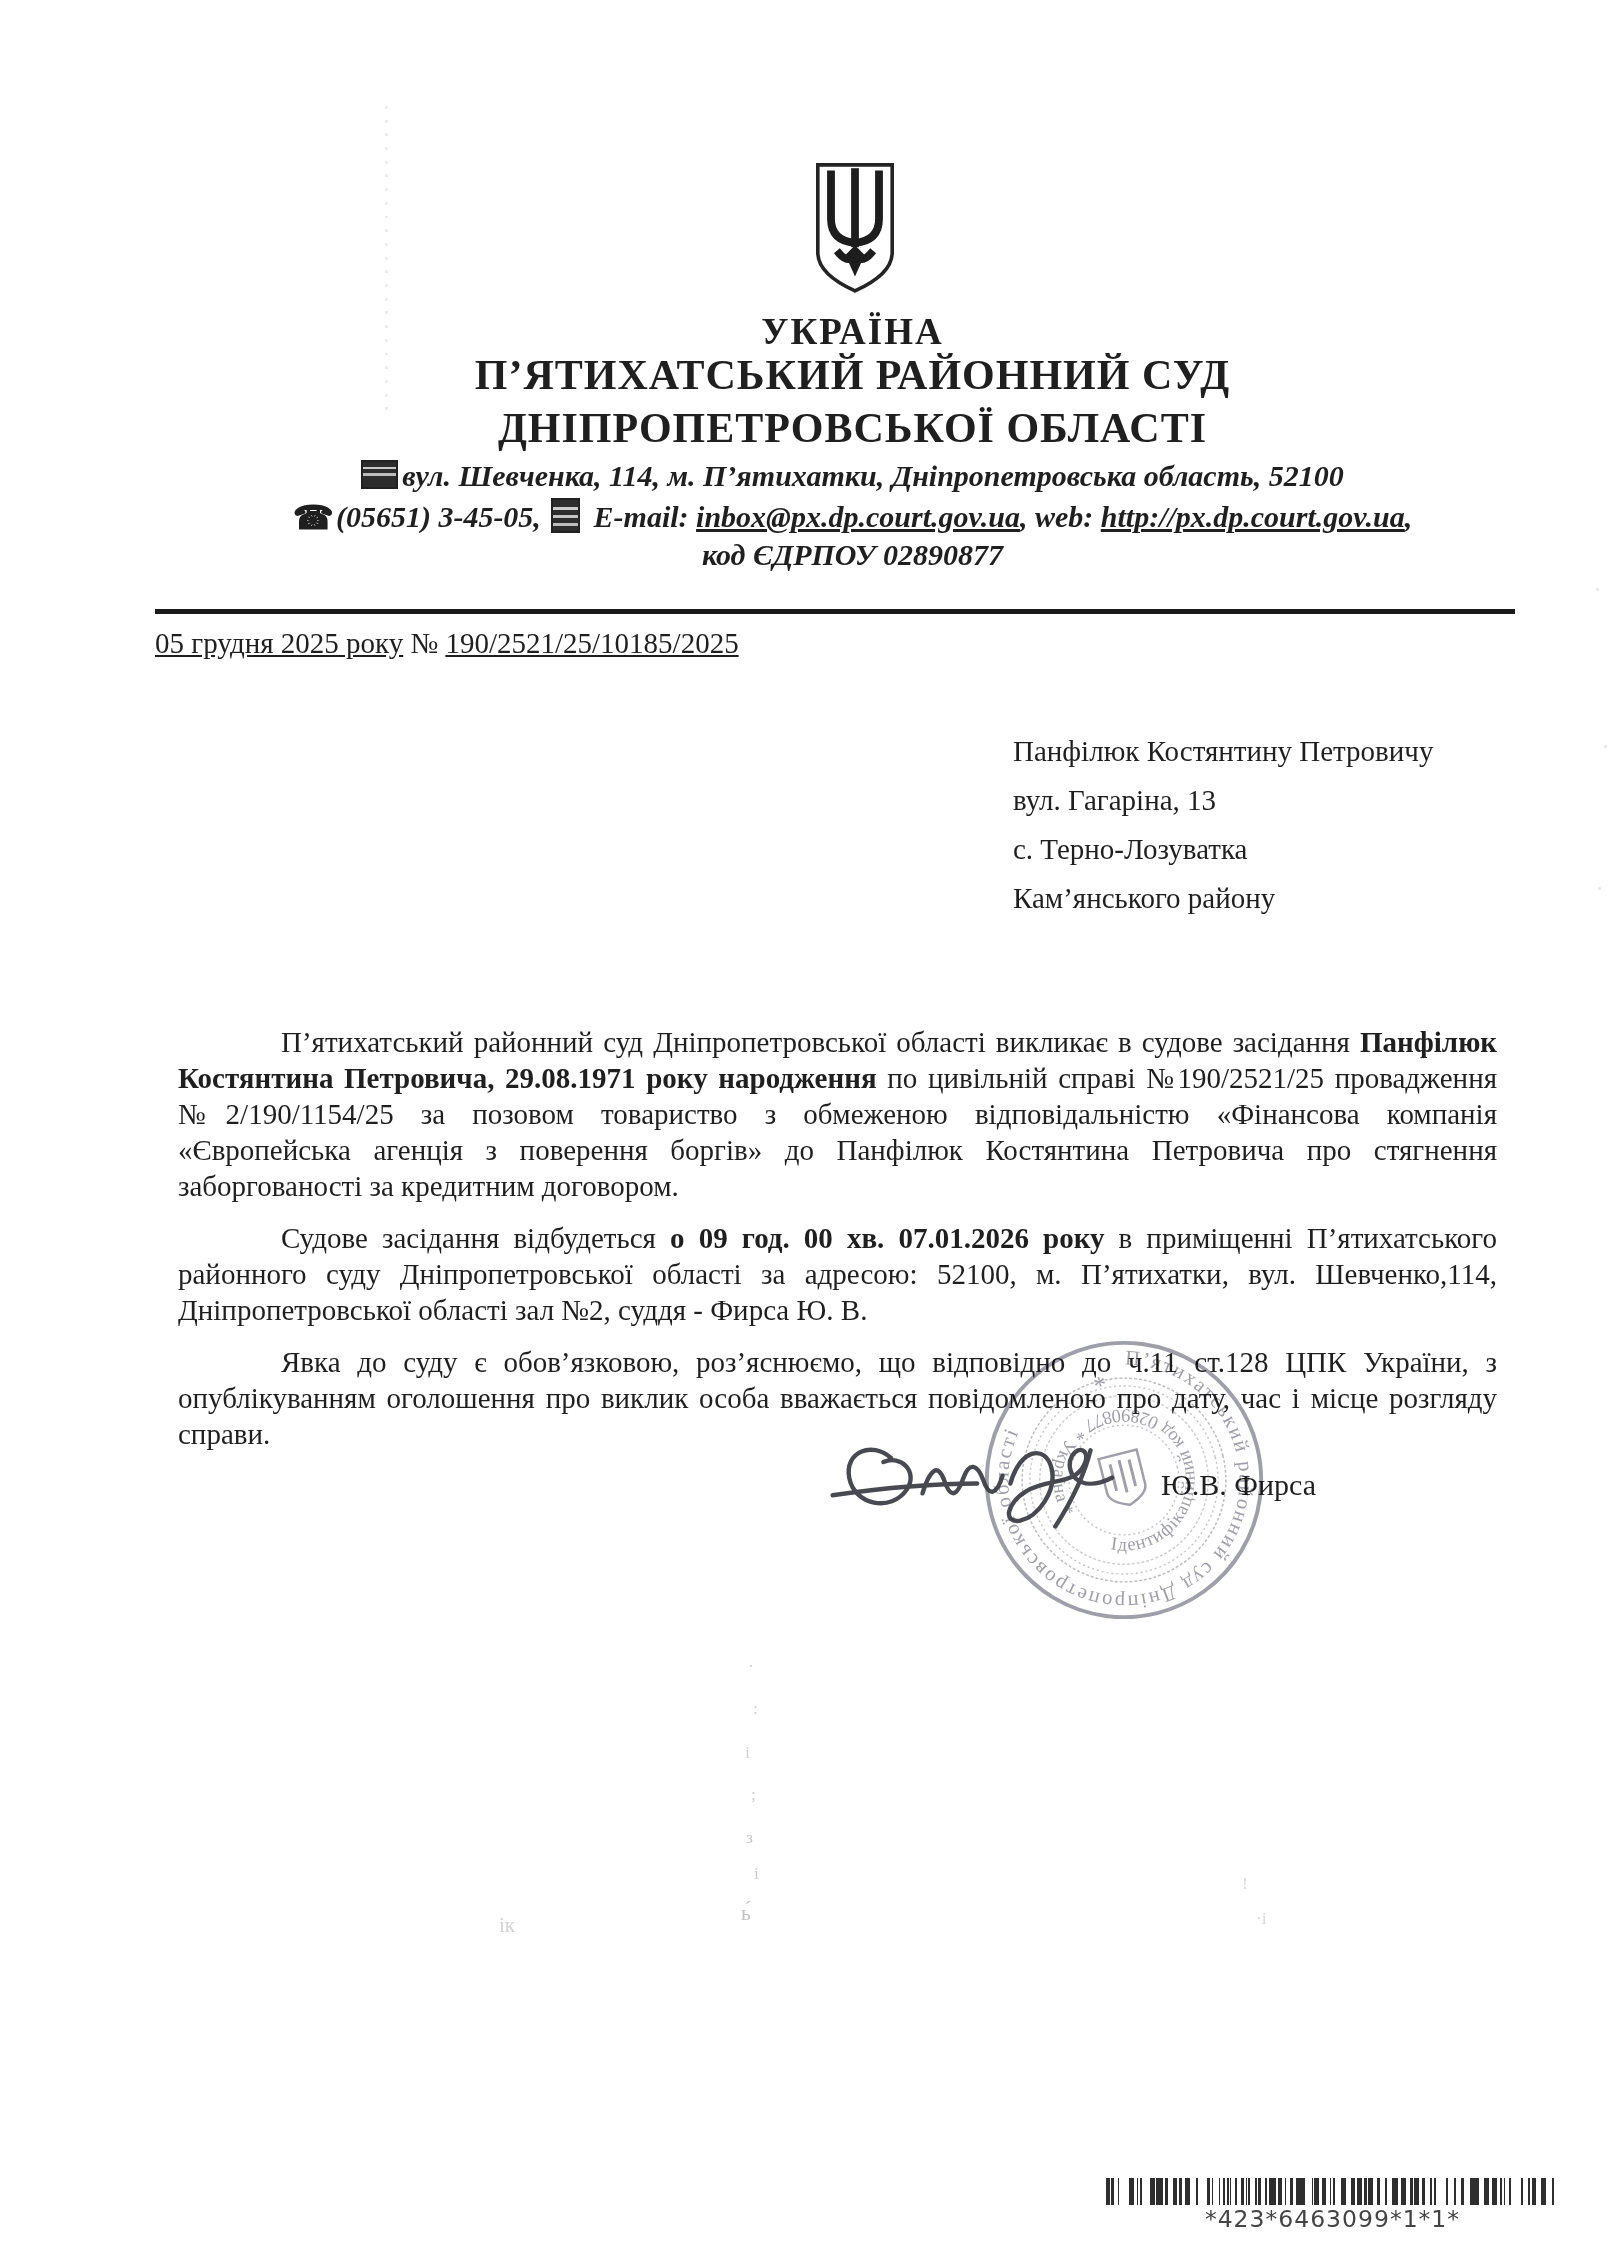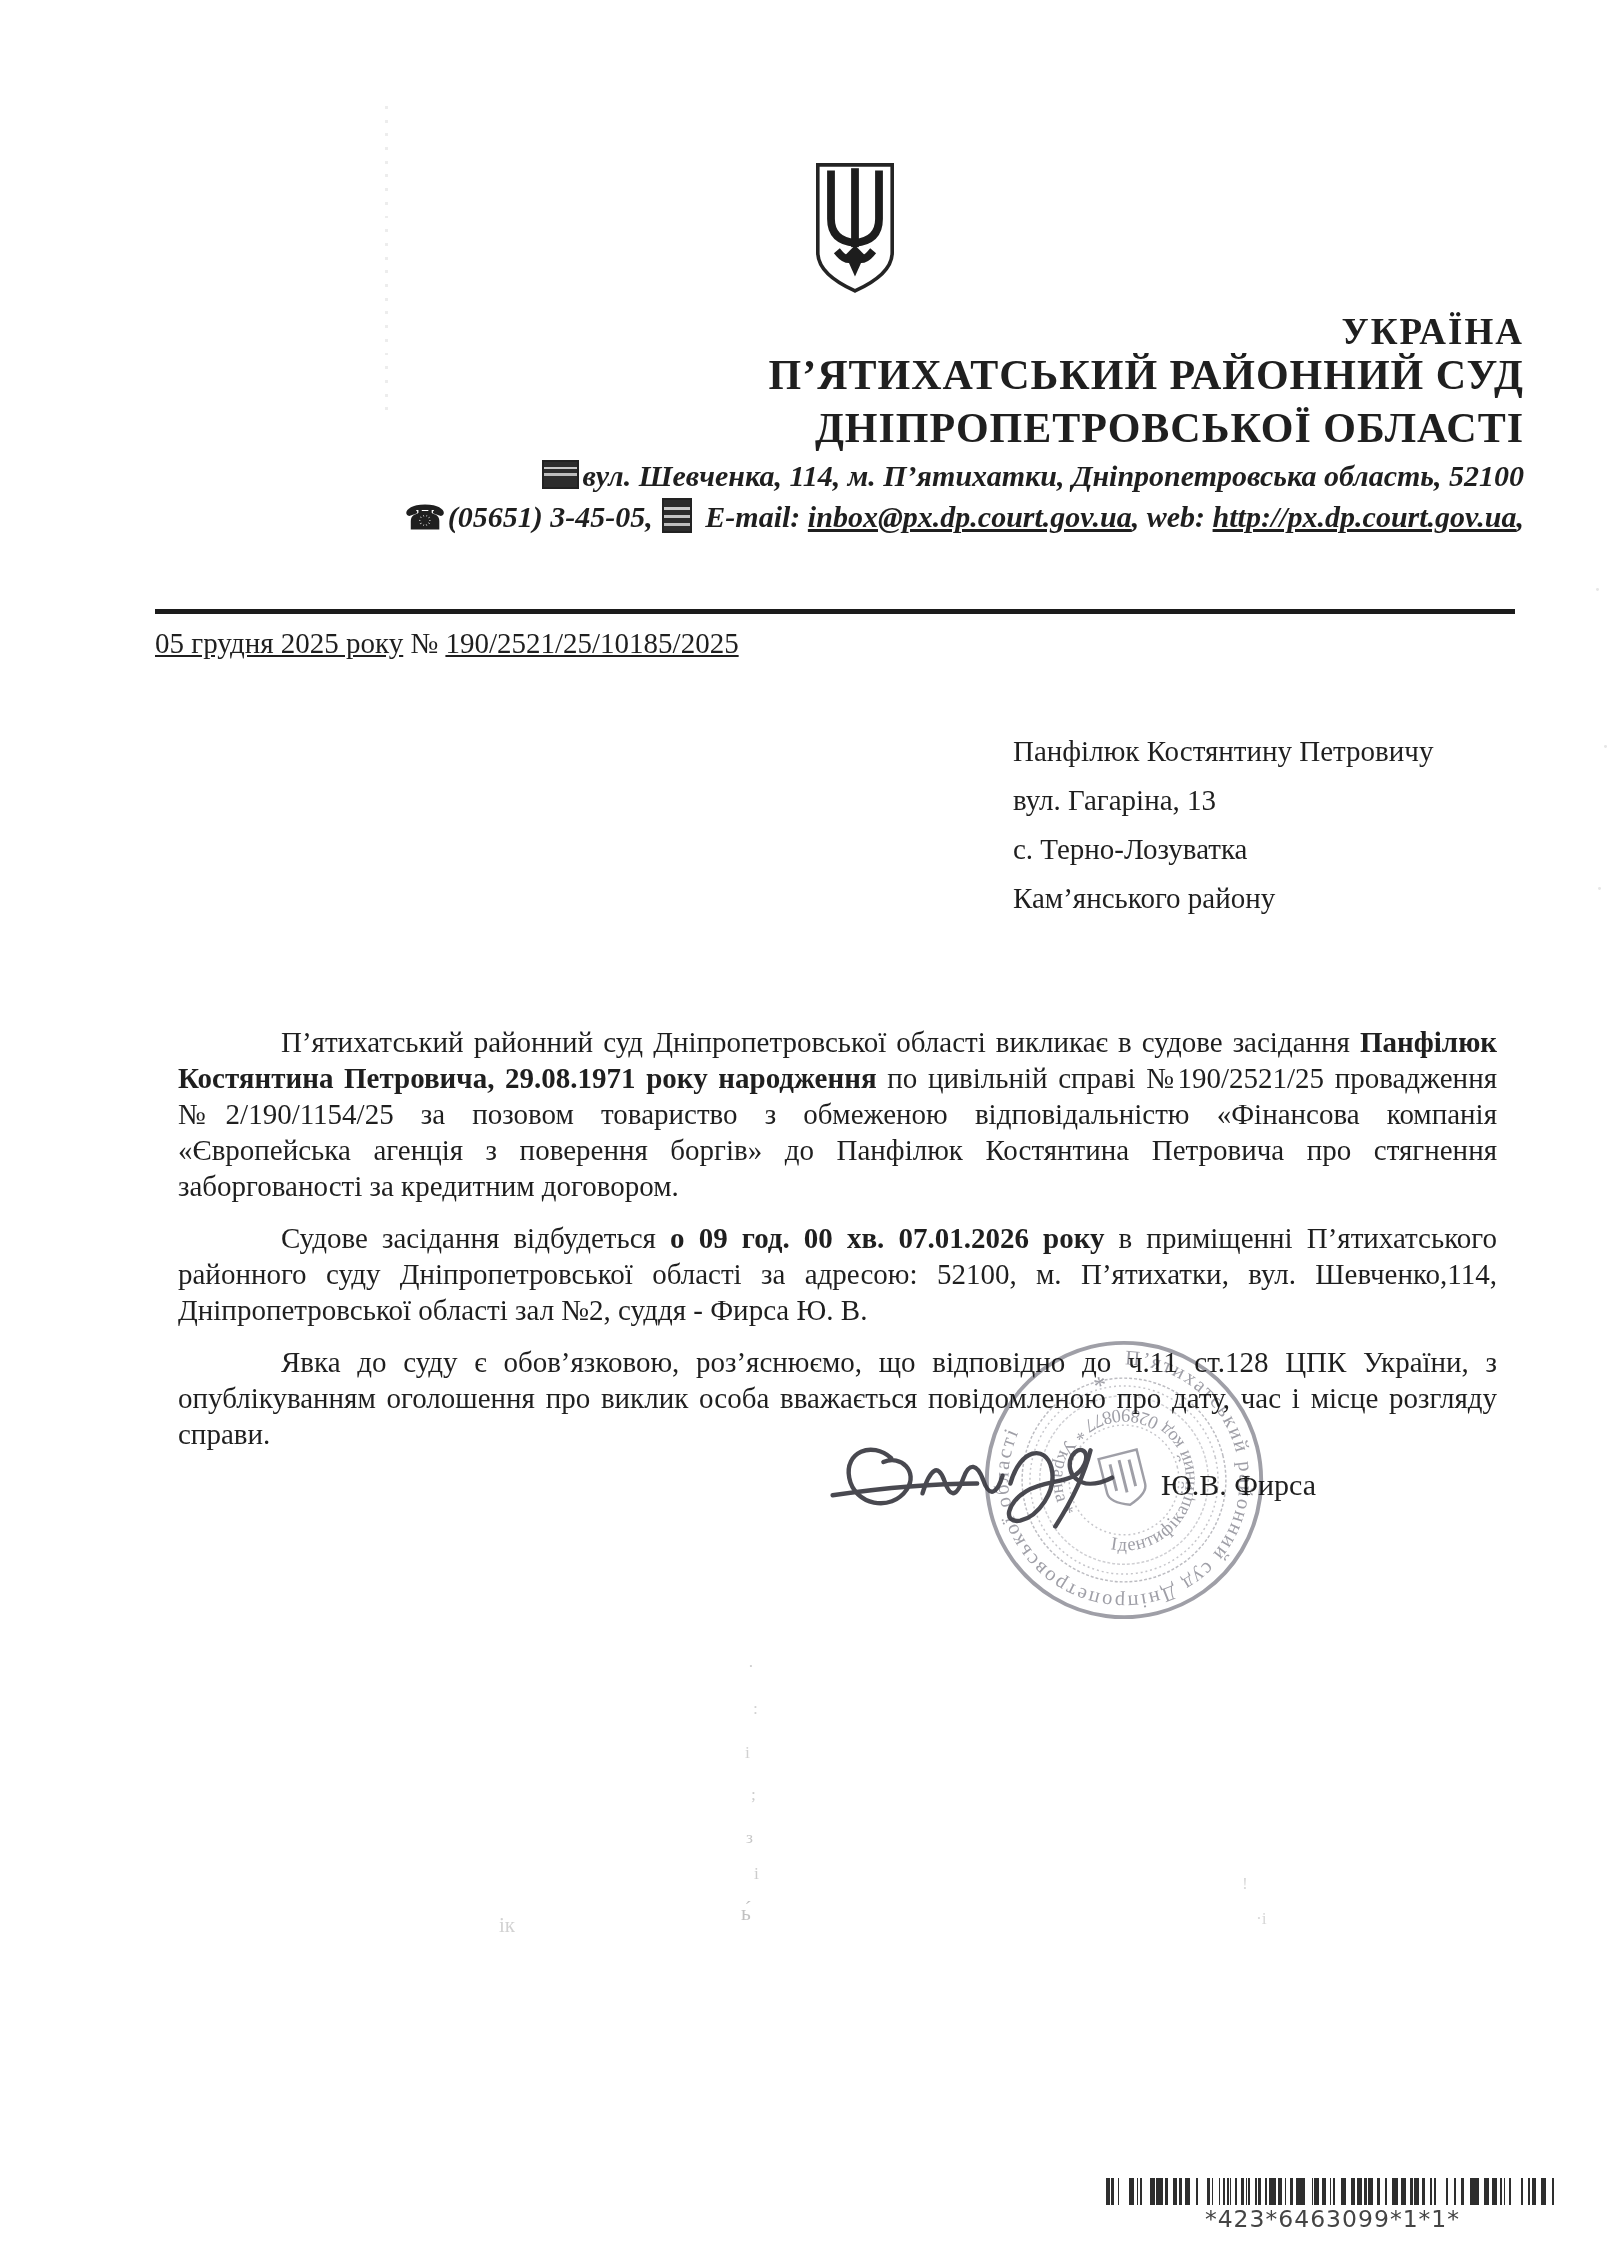--- a/index.html
+++ b/index.html
@@ -7,21 +7,21 @@
     position:relative;
     width:1619px;height:2263px;
     background:#ffffff;
     margin:0 auto;
     overflow:hidden;
     font-family:"Liberation Serif", serif;
     color:#1f1f1f;
   }
   .abs{position:absolute;}
   
-  .hdr-center{left:181px;width:1343px;text-align:right;}
+  .hdr-center{left:181px;width:1343px;text-align:center;}
   .emblem{left:813px;top:160px;width:84px;height:137px;}
   .country{top:310px;font-size:37px;font-weight:bold;letter-spacing:2px;}
   .court1{top:351px;font-size:42px;font-weight:bold;letter-spacing:1px;}
   .court2{top:404px;font-size:42px;font-weight:bold;letter-spacing:1px;}
   .hdr-small{font-size:30px;font-weight:bold;font-style:italic;}
   .addr-line{top:459px;}
   .phone-line{top:498px;}
   .edrpou-line{top:538px;}
   .ulink{text-decoration:underline;}
   .icon-env{
@@ -88,20 +88,21 @@
   </div>
 
   <div class="abs hdr-center hdr-small phone-line">
     <span class="icon-phone">☎</span><span>(05651) 3-45-05,</span><span class="icon-fax"></span>
     <span>E-mail:</span>
     <span class="ulink">inbox@px.dp.court.gov.ua</span><span>,</span>
     <span>web:</span>
     <span class="ulink">http://px.dp.court.gov.ua</span><span>,</span>
   </div>
 
+  <div class="abs hdr-center hdr-small edrpou-line">код ЄДРПОУ 02890877</div>
 
   <div class="abs rule"></div>
   <div class="abs refline">
     <span class="ulink">05 грудня 2025 року</span>
     <span>№</span>
     <span class="ulink">190/2521/25/10185/2025</span>
   </div>
 
   <div class="abs addressee">
     <div>Панфілюк Костянтину Петровичу</div>

